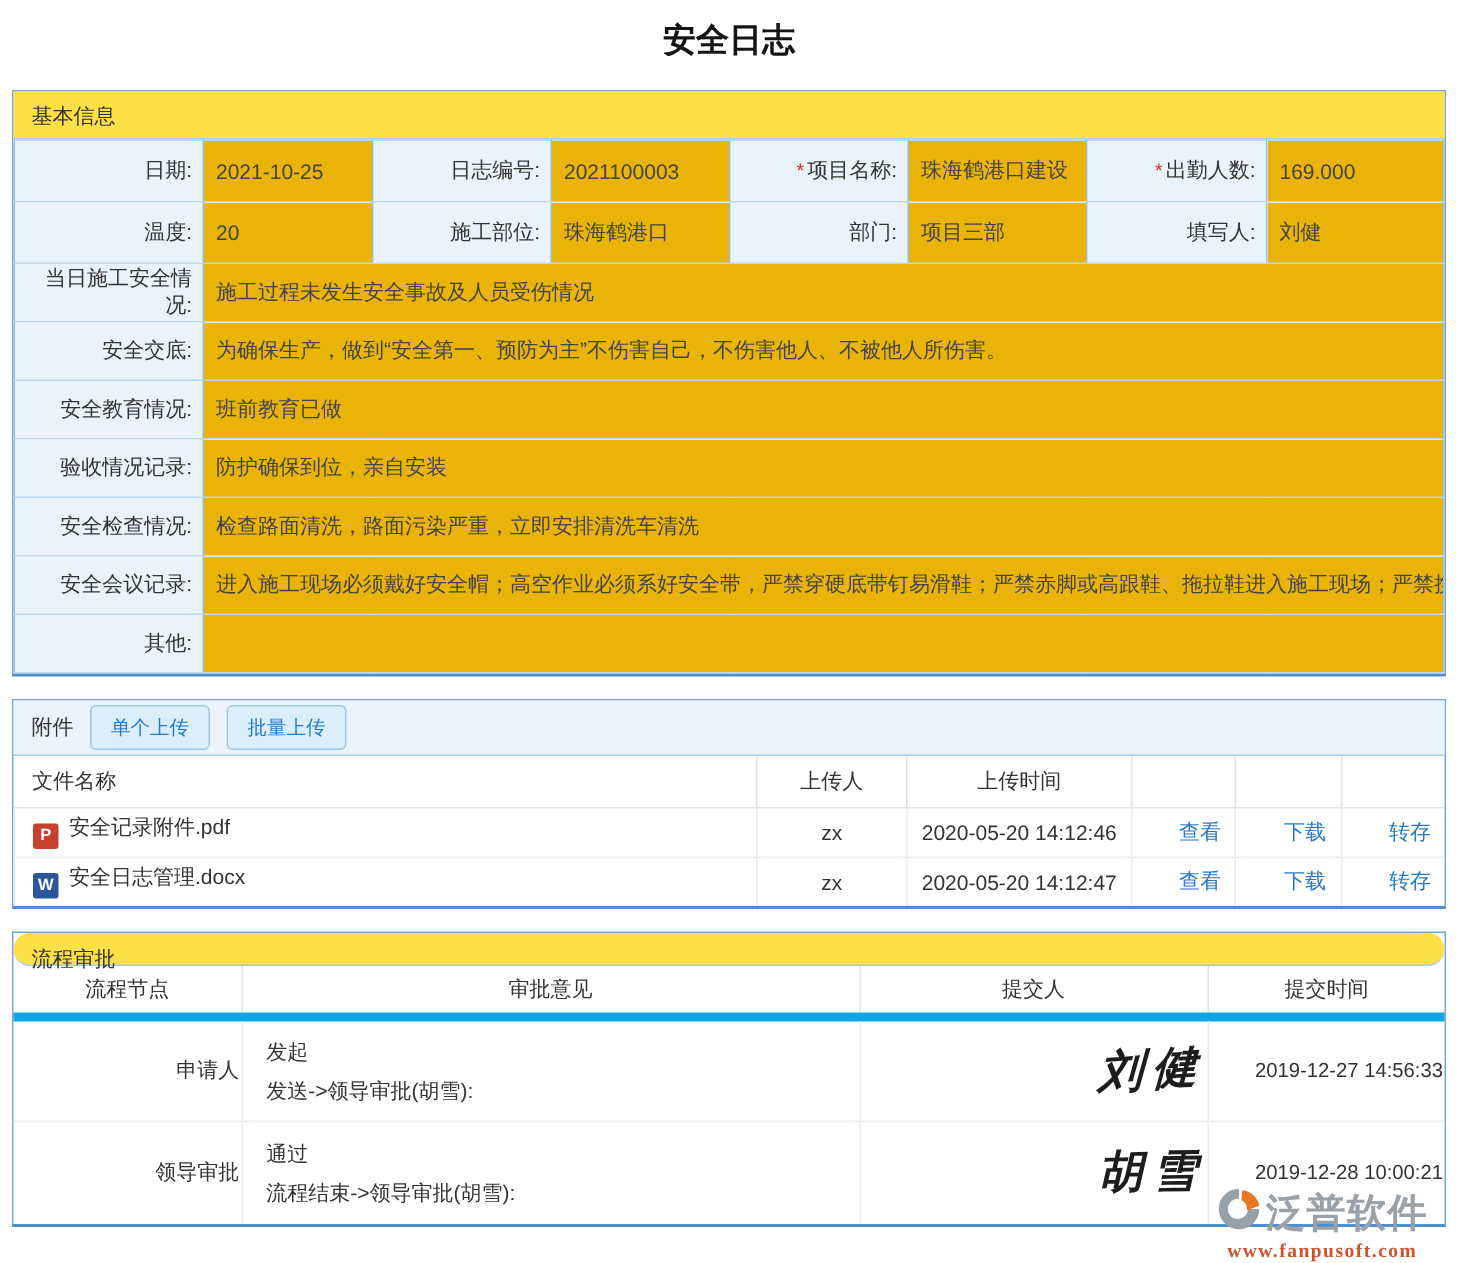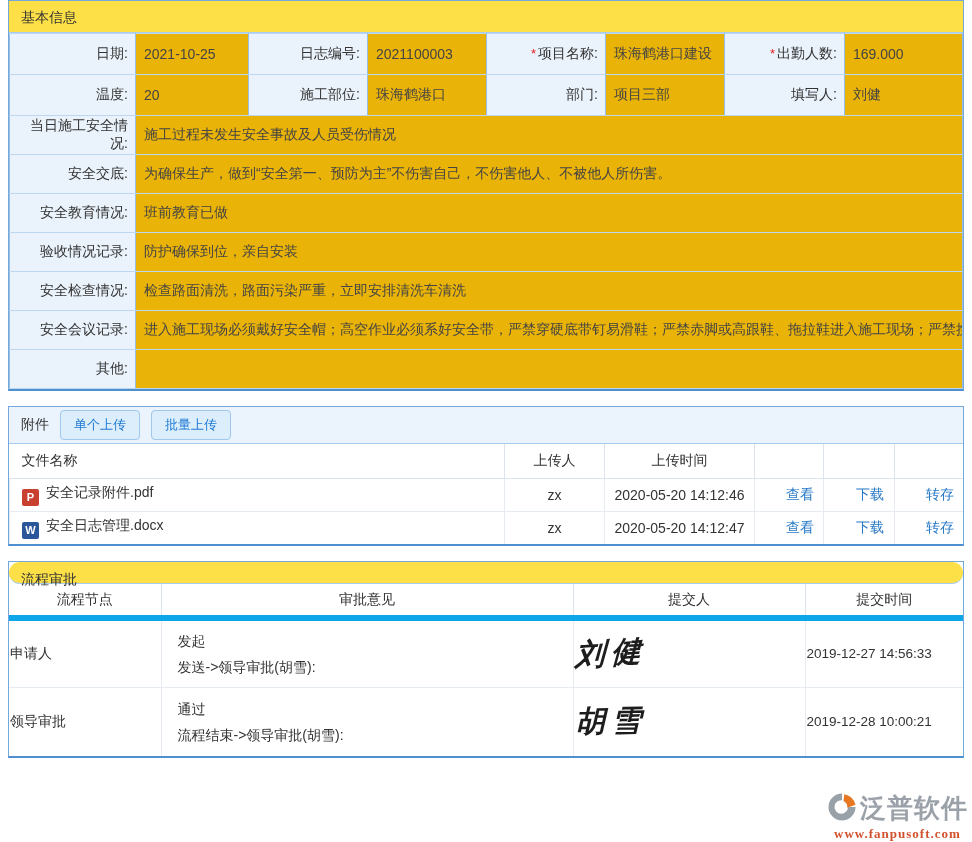--- a/index.html
+++ b/index.html
@@ -31,39 +31,40 @@
   .attach-table td:first-child, .attach-table th:first-child { text-align:left; padding-left:12px; }
   .attach-table tr:last-child td { border-bottom:none; }
   .file-icon { display:inline-block; width:17px; height:17px; border-radius:2px; color:#fff; font-size:11px; font-weight:bold; text-align:center; line-height:17px; margin-right:7px; vertical-align:-4px; }
   .file-icon.pdf { background:#C8402F; }
   .file-icon.word { background:#2B579A; }
   .link { color:#2779C7; cursor:pointer;margin-left:22px; }
 
   
   .appr-table th { font-weight:normal; height:34px; border-bottom:6px solid #0ea5e9; border-left:1px solid #DDE3EA; text-align:center; }
   .appr-table th:first-child { border-left:none; }
-  .appr-table td { height:69px; border-bottom:1px solid #E6EBF1; border-left:1px solid #E6EBF1; text-align:left; }
+  .appr-table td { height:69px; border-bottom:1px solid #E6EBF1; border-left:1px solid #E6EBF1; text-align:right; }
   .appr-table td:first-child { border-left:none; }
   .appr-table tr:last-child td { border-bottom:none; }
   .opinion { text-align:left !important; padding-left:16px; }
   .opinion div { line-height:26px; }
   .sig { font-family:"DejaVu Serif","Liberation Serif",serif; font-style:italic; font-weight:bold; font-size:30px; color:#1d1d1d; display:inline-block; transform:rotate(-4deg) skewX(-6deg); letter-spacing:6px; }
   .time-cell { font-size:13.5px; color:#333; }
 
   
-  .watermark { position:absolute; right:4px; bottom:0; text-align:center; background:transparent; }
+  .watermark { position:absolute; right:20px; bottom:0; text-align:center; background:transparent; }
   .brand-row { display:flex; align-items:center; gap:3px; justify-content:center; }
   .brand-name { font-size:26px; font-weight:bold; color:#9AA1A8; letter-spacing:1px; }
   .brand-url { font-size:13px; color:#D2522E; font-weight:bold; font-family:"Liberation Serif","DejaVu Serif",serif; letter-spacing:1px; }
 </style>
 </head>
 <body>
 
 <div class="page">
 
+  <div class="page-title">安全日志</div>
 
   <section class="panel">
     <div class="panel-header">基本信息</div>
     <table class="info-table">
       <colgroup>
         <col style="width:126px">
           <col style="width:113px">
         <col style="width:119px">
           <col style="width:119px">
         <col style="width:119px">

